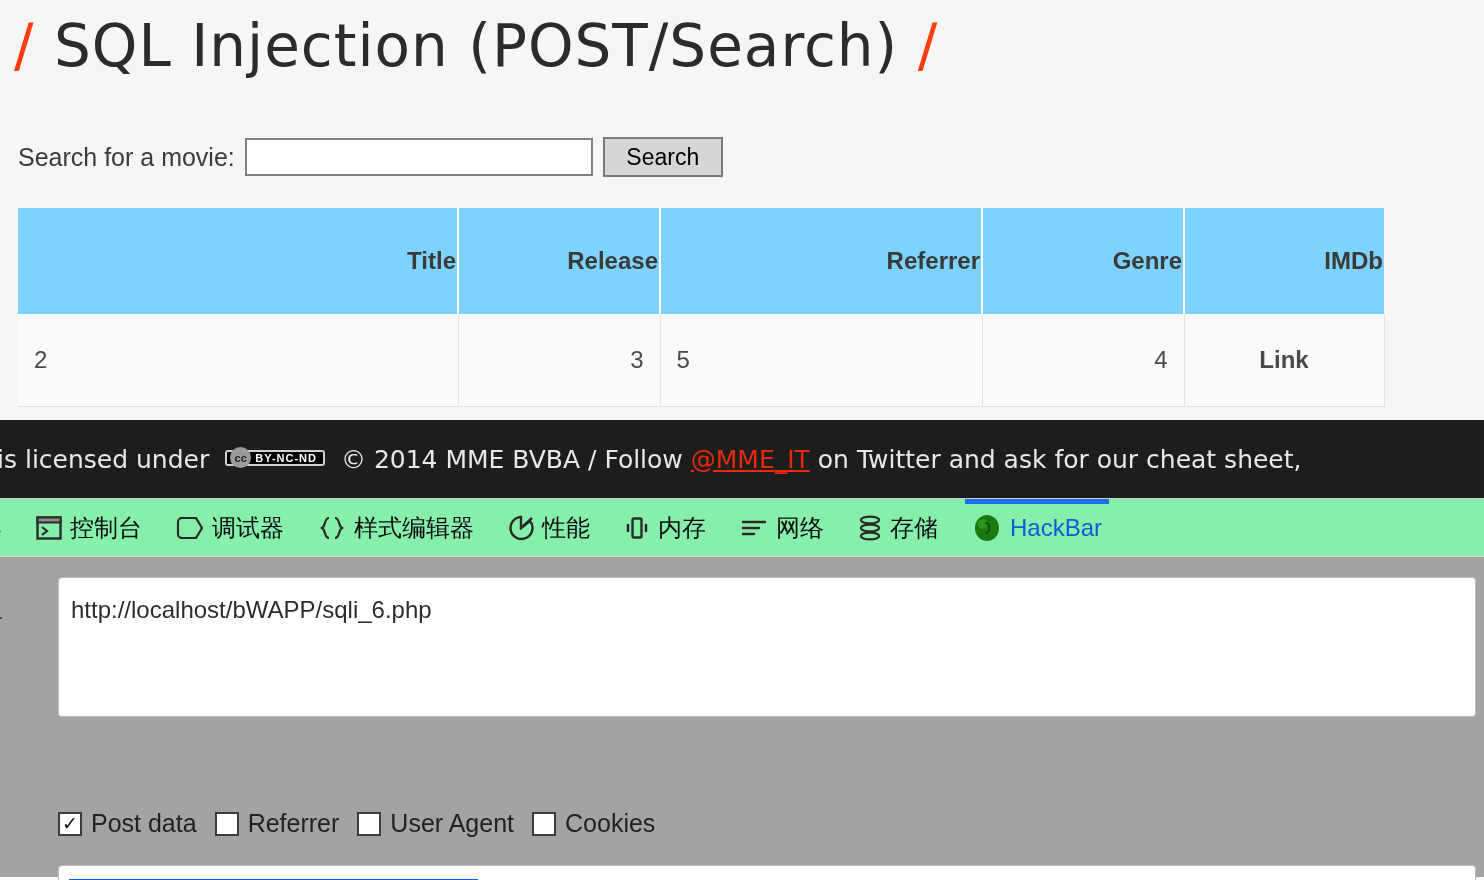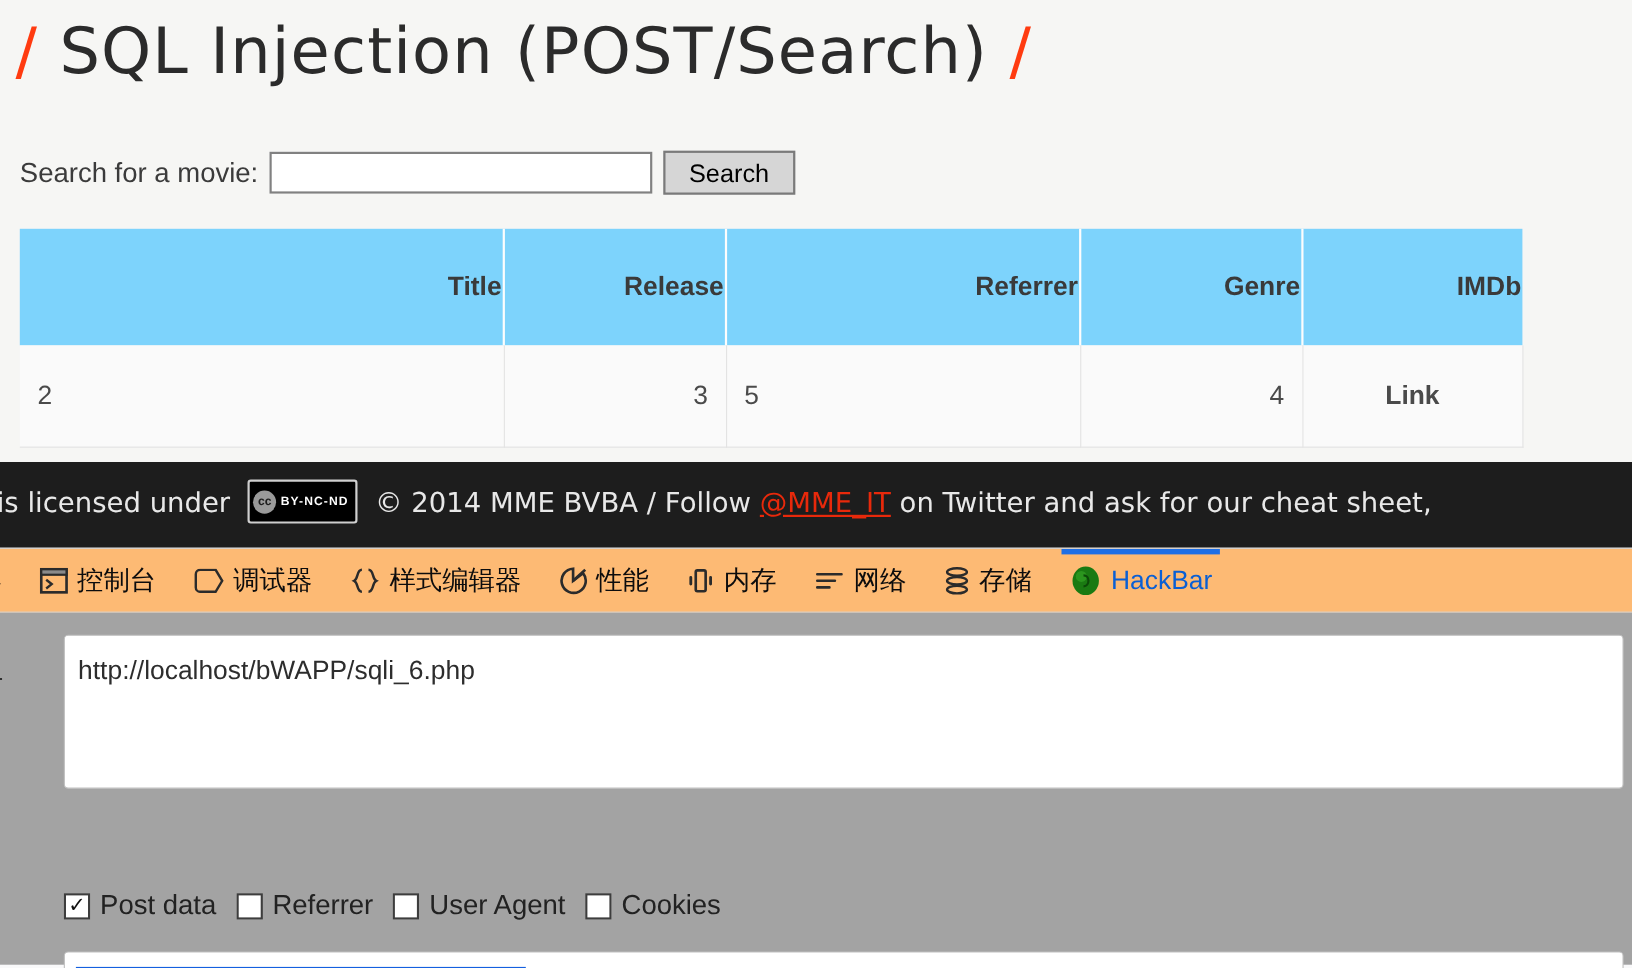--- a/index.html
+++ b/index.html
@@ -112,21 +112,21 @@
     font-family: "DejaVu Sans", sans-serif;
     font-size: 25px;
     color: #e8e8e8;
     white-space: nowrap;
     margin-left: -26px;
   }
   .cc-badge {
     display: inline-flex; align-items: center;
     background: #000; border: 2px solid #cfcfcf;
     border-radius: 3px;
-    height: 40px; padding: 0 3px;
+    height: 16px; padding: 0 3px;
     margin: 0 8px; vertical-align: middle;
     position: relative; top: -3px;
   }
   .cc-circle {
     width: 21px; height: 21px; border-radius: 50%;
     background: #9a9a9a; color: #1d1d1d;
     font-size: 11px; font-weight: bold;
     display: flex; align-items: center; justify-content: center;
     font-family: "Liberation Sans", sans-serif;
     margin-right: 4px;
@@ -144,21 +144,21 @@
     left: 0; top: 498px;
     width: 1484px; height: 382px;
     background: #f9f9fa;
     border-top: 1px solid #cfcfcf;
   }
   .dt-tabs {
     position: relative;
     height: 58px;
     display: flex; align-items: center;
     border-bottom: 1px solid #d4d4d4;
-    background: #fdba74;
+    background: #86efac;
     padding-left: 0;
     overflow: hidden;
   }
   .dt-tab {
     display: flex; align-items: center;
     height: 58px;
     padding: 0 17px;
     gap: 8px;
     font-size: 24px;
     color: #0c0c0d;

